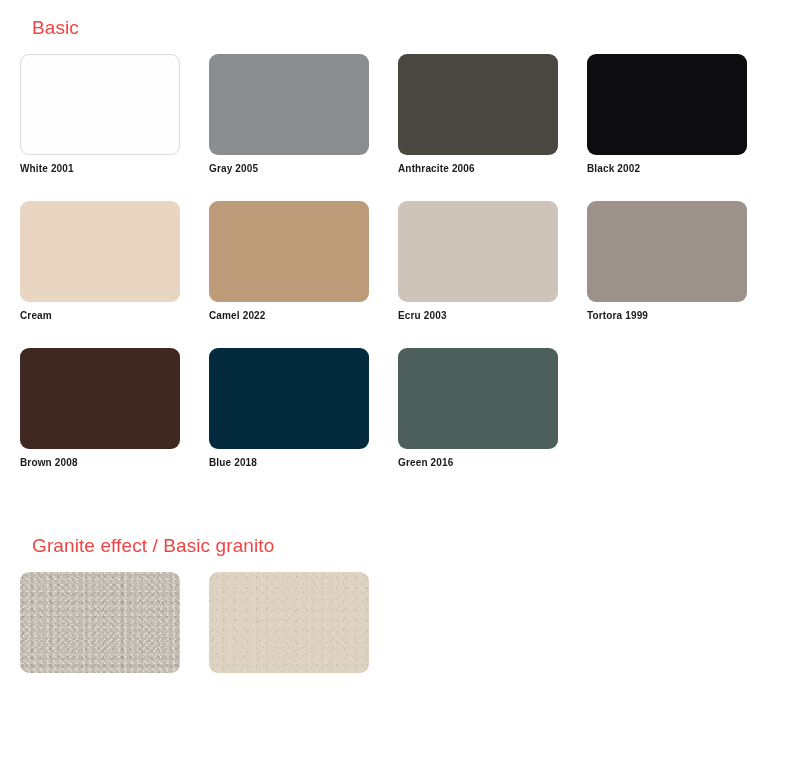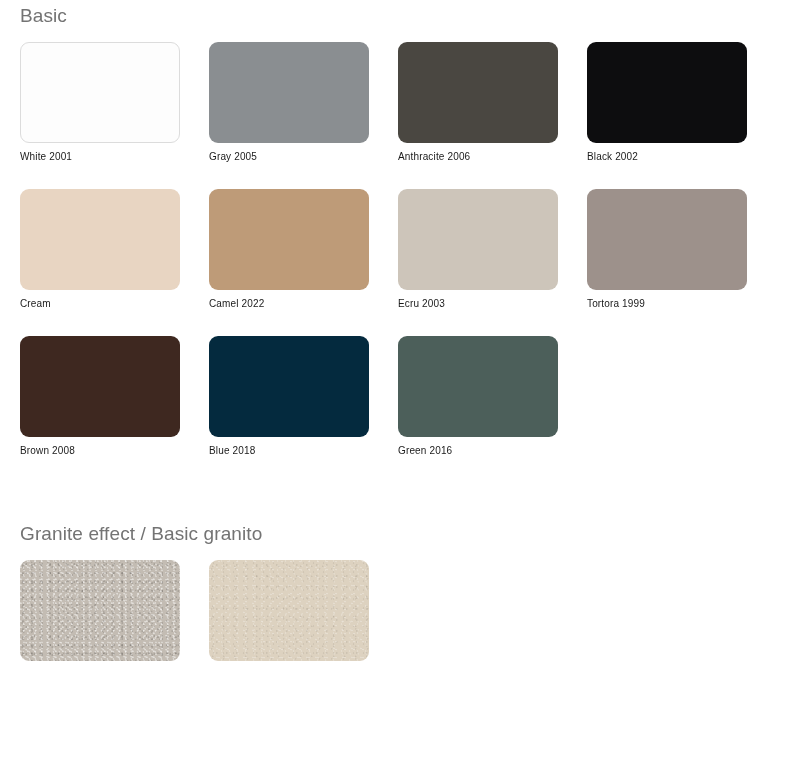--- a/index.html
+++ b/index.html
@@ -23,35 +23,36 @@
     height: 771px;
     box-sizing: border-box;
     padding: 0 0 0 20px;
   }
 
   
   .section-title {
     font-size: 19px;
     font-weight: 400;
     letter-spacing: 0.1px;
-    color: #737373;
-    margin: 0;
+    color: #ef4444;
+    margin: 12px;
     line-height: 1;
     white-space: pre;
   }
 
   .section-basic-title { padding-top: 6px; }
   .section-granite-title { padding-top: 0; }
 
   
   .swatch-grid {
     display: grid;
     grid-template-columns: repeat(4, 160px);
     column-gap: 29px;
     row-gap: 27px;
+    font-weight: bold;
   }
 
   .swatch-cell {
     width: 160px;
   }
 
   .swatch-chip {
     width: 160px;
     height: 101px;
     border-radius: 9px;

